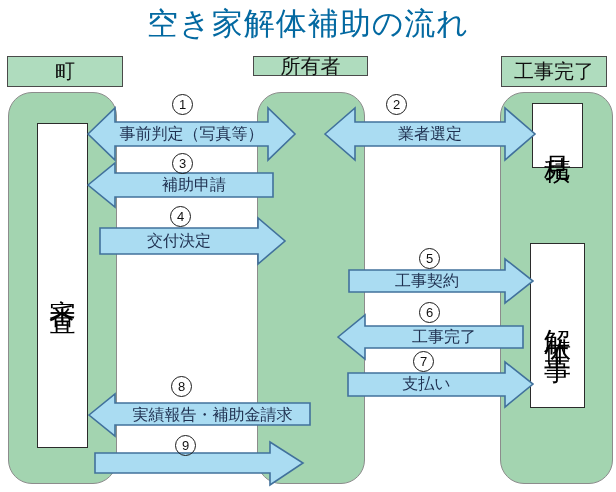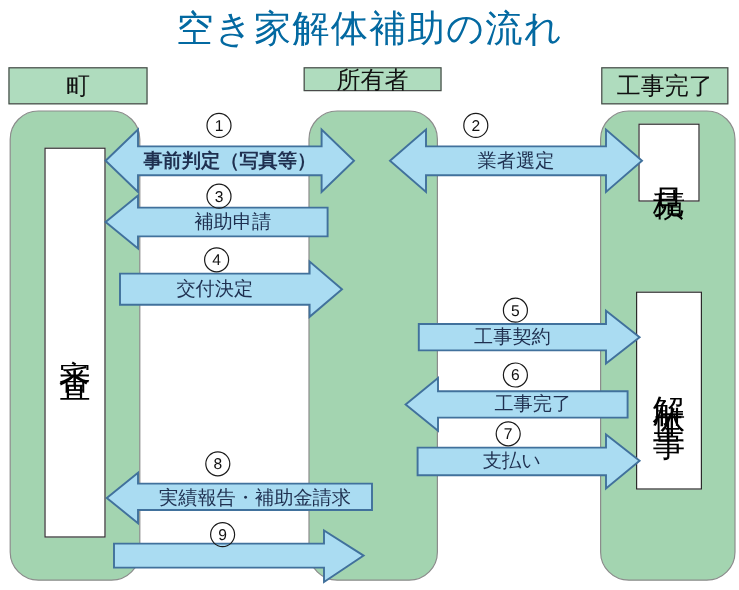--- a/index.html
+++ b/index.html
@@ -54,21 +54,21 @@
   <div class="hdr" style="left:501px;top:56px;width:106px;height:31px;">工事完了</div>
 
   <div class="lane" style="left:8px;top:92px;width:109px;height:392px;"></div>
   <div class="lane" style="left:257px;top:92px;width:108px;height:392px;"></div>
   <div class="lane" style="left:500px;top:92px;width:113px;height:392px;"></div>
 
   <div class="wbox ls8" style="left:37px;top:123px;width:51px;height:325px;">審査</div>
   <div class="wbox ls2" style="left:532px;top:103px;width:51px;height:65px;">見積</div>
   <div class="wbox ls9" style="left:530px;top:243px;width:55px;height:165px;">解体工事</div>
 
-  <div class="arrow" style="left:88px;top:108px;width:207px;height:52px;font-weight:bold;">
+  <div class="arrow" style="left:88px;top:108px;width:207px;height:52px;">
     <svg viewBox="0 0 207 52" preserveAspectRatio="none">
       <polygon points="0,26 27,0 27,14 180,14 180,0 207,26 180,52 180,38 27,38 27,52"></polygon>
     </svg>
     <span class="albl" style="left:27px;right:27px;">事前判定（写真等）</span>
   </div>
 
   <div class="arrow" style="left:325px;top:108px;width:210px;height:52px;">
     <svg viewBox="0 0 210 52" preserveAspectRatio="none">
       <polygon points="0,26 30,0 30,14 180,14 180,0 210,26 180,52 180,38 30,38 30,52"></polygon>
     </svg>

